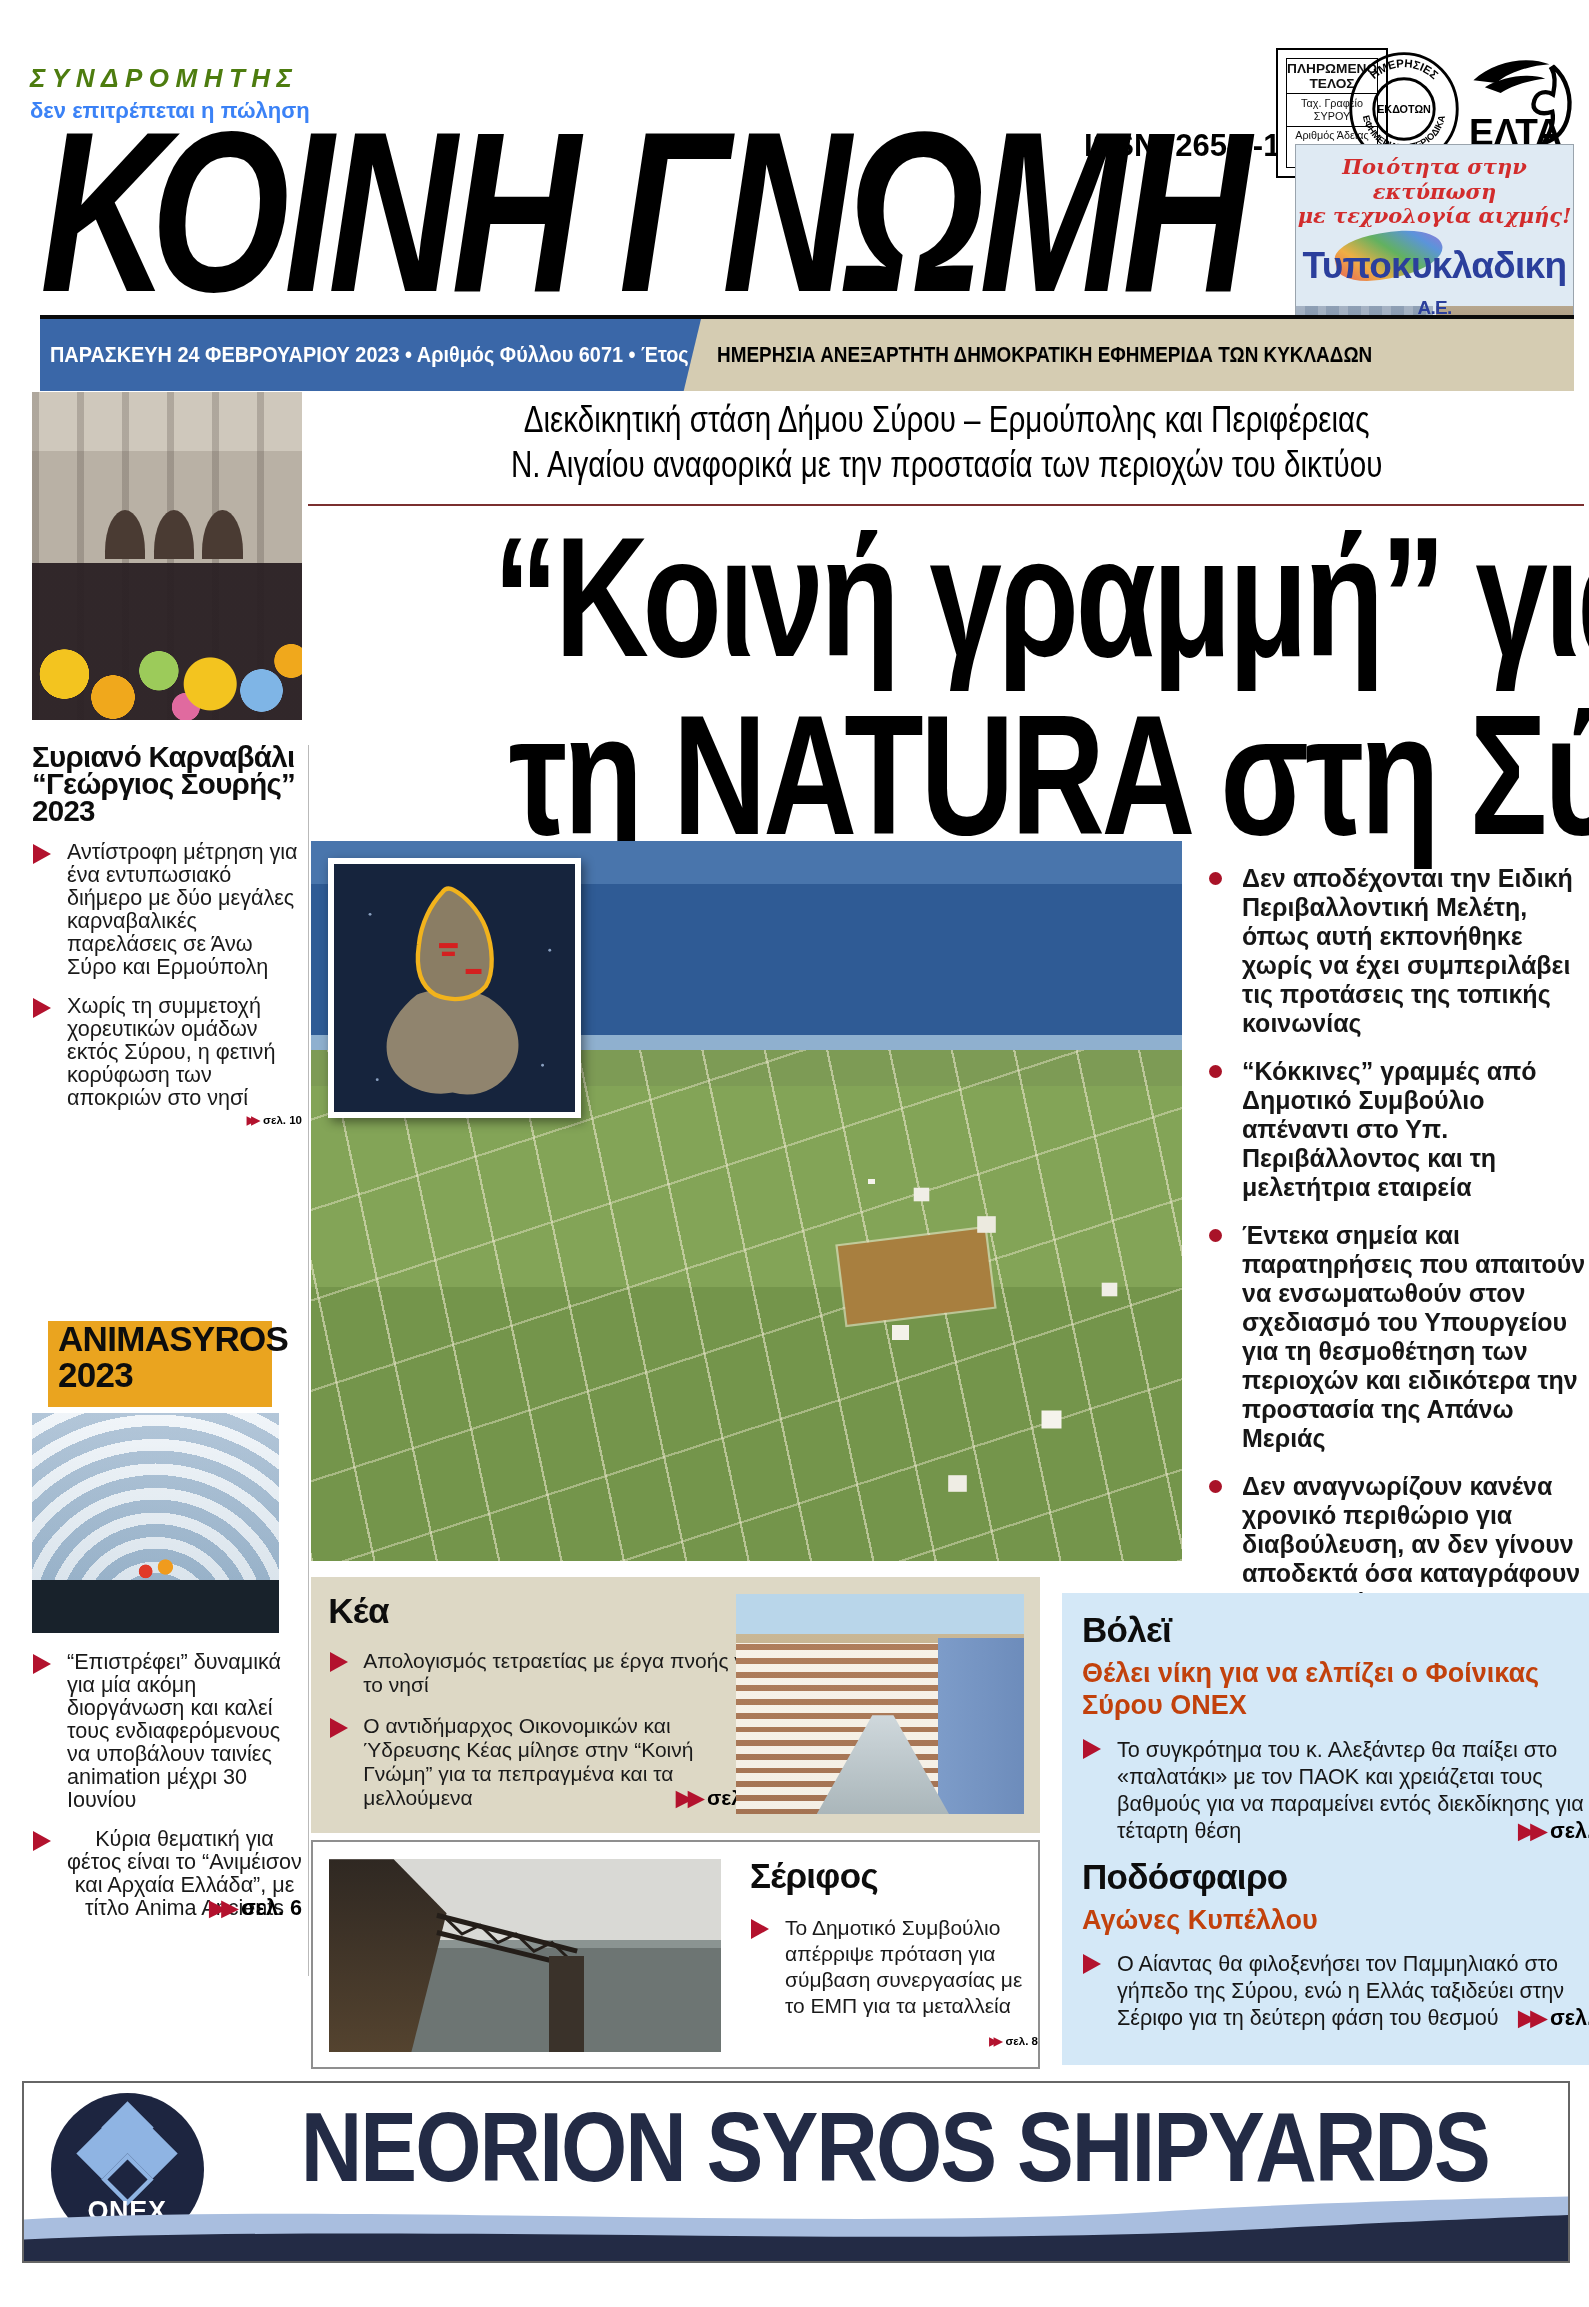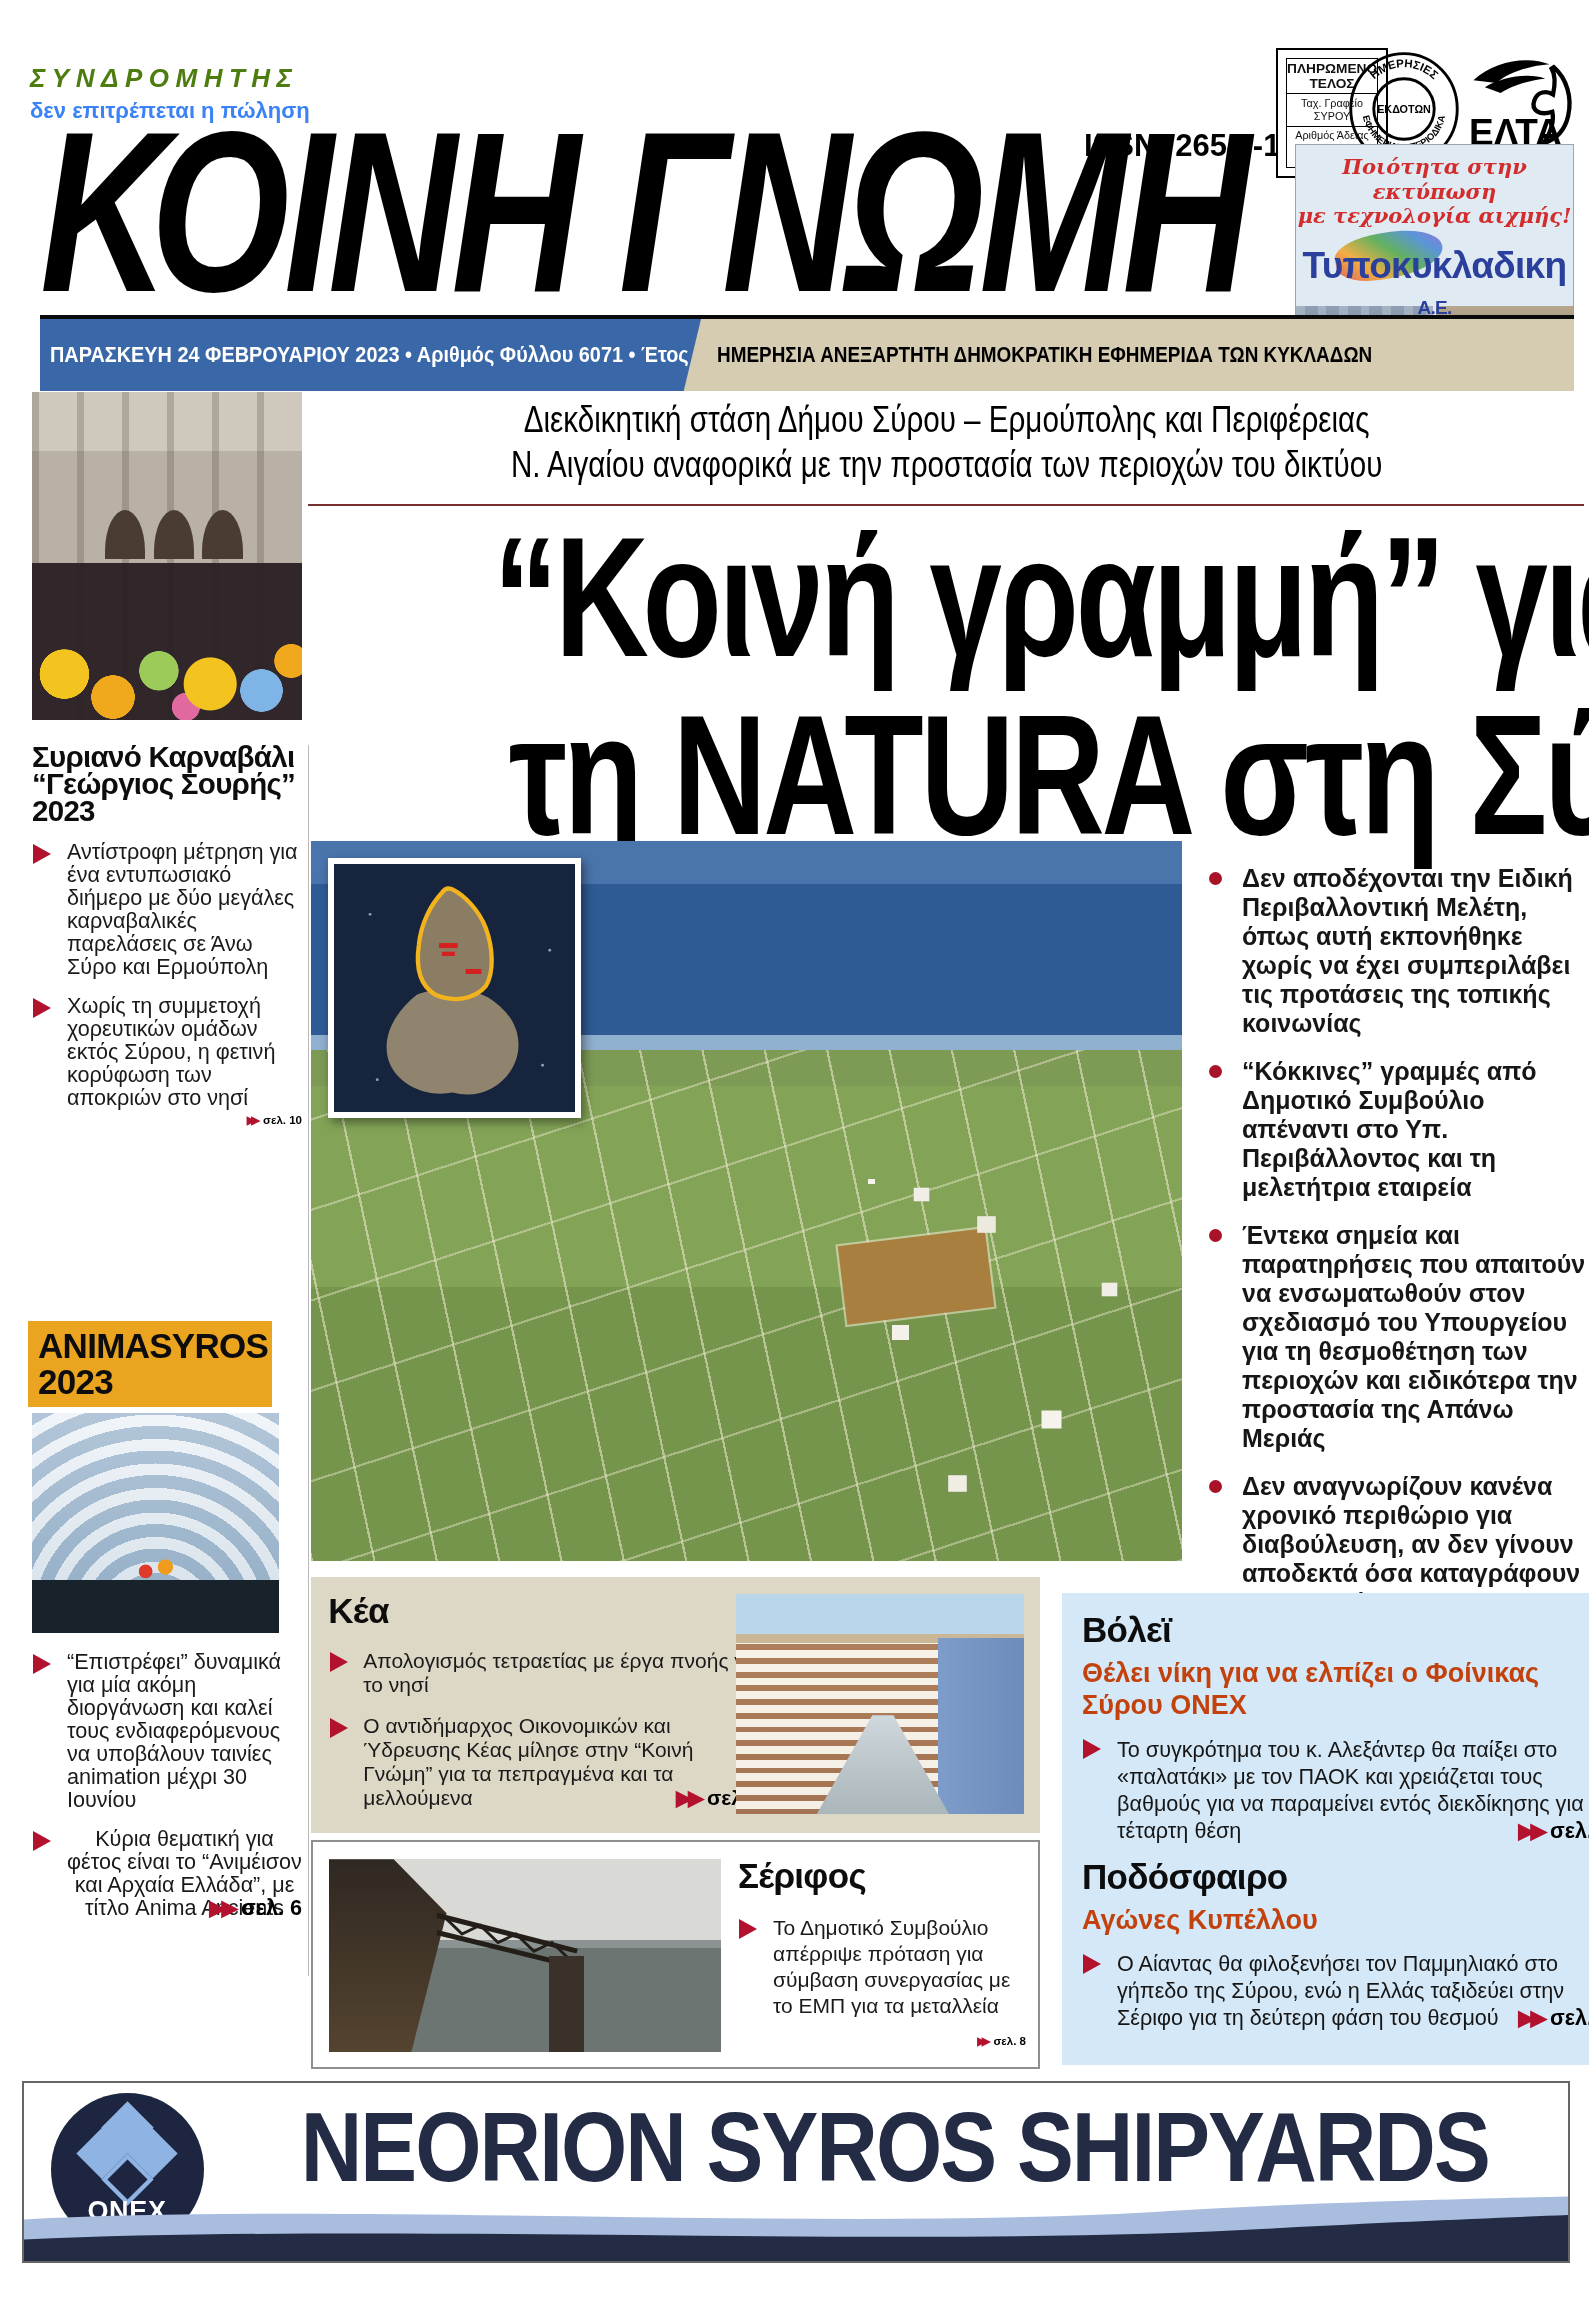--- a/index.html
+++ b/index.html
@@ -80,21 +80,21 @@
       radial-gradient(circle at 66% 89%,#f3c41f 0 26px,transparent 27px),
       radial-gradient(circle at 85% 91%,#7fb5e6 0 21px,transparent 21.6px),
       radial-gradient(circle at 96% 82%,#f0a81c 0 16.6px,transparent 17.3px),
       radial-gradient(circle at 57% 96%,#e06a9f 0 13.7px,transparent 14.4px),
       linear-gradient(180deg,transparent 0 52%,rgba(40,30,34,.93) 52% 100%),
       repeating-linear-gradient(90deg,rgba(60,50,45,.22) 0 7.2px,transparent 7.2px 45px),
       linear-gradient(180deg,#cfc8bc 0 18%,#b9b1a5 18% 52%,#a89f93 52% 100%);}
   .arch{position:absolute;width:15%;height:15%;top:36%;background:#4a3b33;border-radius:50% 50% 0 0/85% 85% 0 0;}
   .col-head{font-size:29.5px;line-height:27px;font-weight:700;letter-spacing:-0.7px;color:#0d0d0d;}
   .col-bullet{font-size:21.6px;line-height:23px;color:#1a1a1a;margin-top:16px;}
-  .anima-banner{left:28px;top:1321px;width:244px;height:86px;background:#eaa41f;display:flex;align-items:center;}
+  .anima-banner{left:48px;top:1321px;width:224px;height:86px;background:#eaa41f;display:flex;align-items:flex-start;}
   .anima-banner .txt{font-size:35px;line-height:36px;font-weight:700;letter-spacing:-0.7px;color:#0d0d0d;padding-left:10px;}
   .anima-photo{left:32px;top:1413px;width:247px;height:220px;
      background:
        linear-gradient(180deg,transparent 0 76%, #18222b 76% 100%),
        radial-gradient(circle at 46% 72%,#e03a2a 0 6.5px,transparent 7.2px),
        radial-gradient(circle at 54% 70%,#f09b1d 0 7.2px,transparent 8px),
        repeating-radial-gradient(circle at 50% 95%,rgba(255,255,255,.55) 0 11.5px,rgba(125,156,186,.45) 11.5px 24.5px),
        linear-gradient(#dfe9f2,#9fb8cc);}
   .vert-rule{left:308px;top:745px;width:1.4px;height:1231px;background:#b9b9b9;}
 
@@ -132,21 +132,21 @@
      background-size:30% 80%,72% 78%,100% 82%;
      background-position:100% 100%,0 100%,0 100%;}
   .kea-path{position:absolute;left:28%;bottom:0;width:46%;height:45%;background:linear-gradient(180deg,#cfd8dc,#aab6ba);
      clip-path:polygon(42% 0,58% 0,100% 100%,0 100%);}
   .serifos-box{left:311px;top:1840px;width:729px;height:229px;background:#fff;border:2.2px solid #8f8f8f;box-sizing:border-box;padding:13px 16px;}
   .serifos-photo{position:absolute;left:16px;top:17.3px;width:392px;height:193px;
      background:linear-gradient(180deg,#d9d9d5 0 42%,#8b9492 42% 46%,#6d7573 46% 100%);overflow:hidden;}
   .ser-rock{position:absolute;left:0;top:0;width:30%;height:100%;background:linear-gradient(#2f2822,#54432f);
      clip-path:polygon(0 0,55% 0,100% 28%,70% 100%,0 100%);}
   .ser-pillar{position:absolute;left:56%;top:50%;width:9%;height:50%;background:#3a322a;}
-  .serifos-text{position:absolute;left:425px;top:14.4px;width:288px;height:194px;}
+  .serifos-text{position:absolute;left:437px;top:14.4px;width:288px;height:194px;}
   .serifos-bullet{font-size:21px;line-height:26px;color:#1a1a1a;margin-top:19px;}
 
   
   .sports-box{left:1062px;top:1593px;width:581px;height:472px;background:#d4e8f7;box-sizing:border-box;padding:17.3px 20px;}
   .sports-sub{font-size:27px;line-height:32px;font-weight:700;color:#c2410c;margin-top:7.2px;}
   .sports-bullet{font-size:21.6px;line-height:27px;color:#161616;margin-top:14.4px;margin-bottom:13px;}
 
   
   .ship-banner{left:21.6px;top:2081px;width:1548px;height:182px;background:#fff;border:2.2px solid #666;box-sizing:border-box;overflow:hidden;}
   .onex-logo{position:absolute;left:27px;top:10px;width:153px;height:153px;border-radius:50%;background:#1d2540;}

